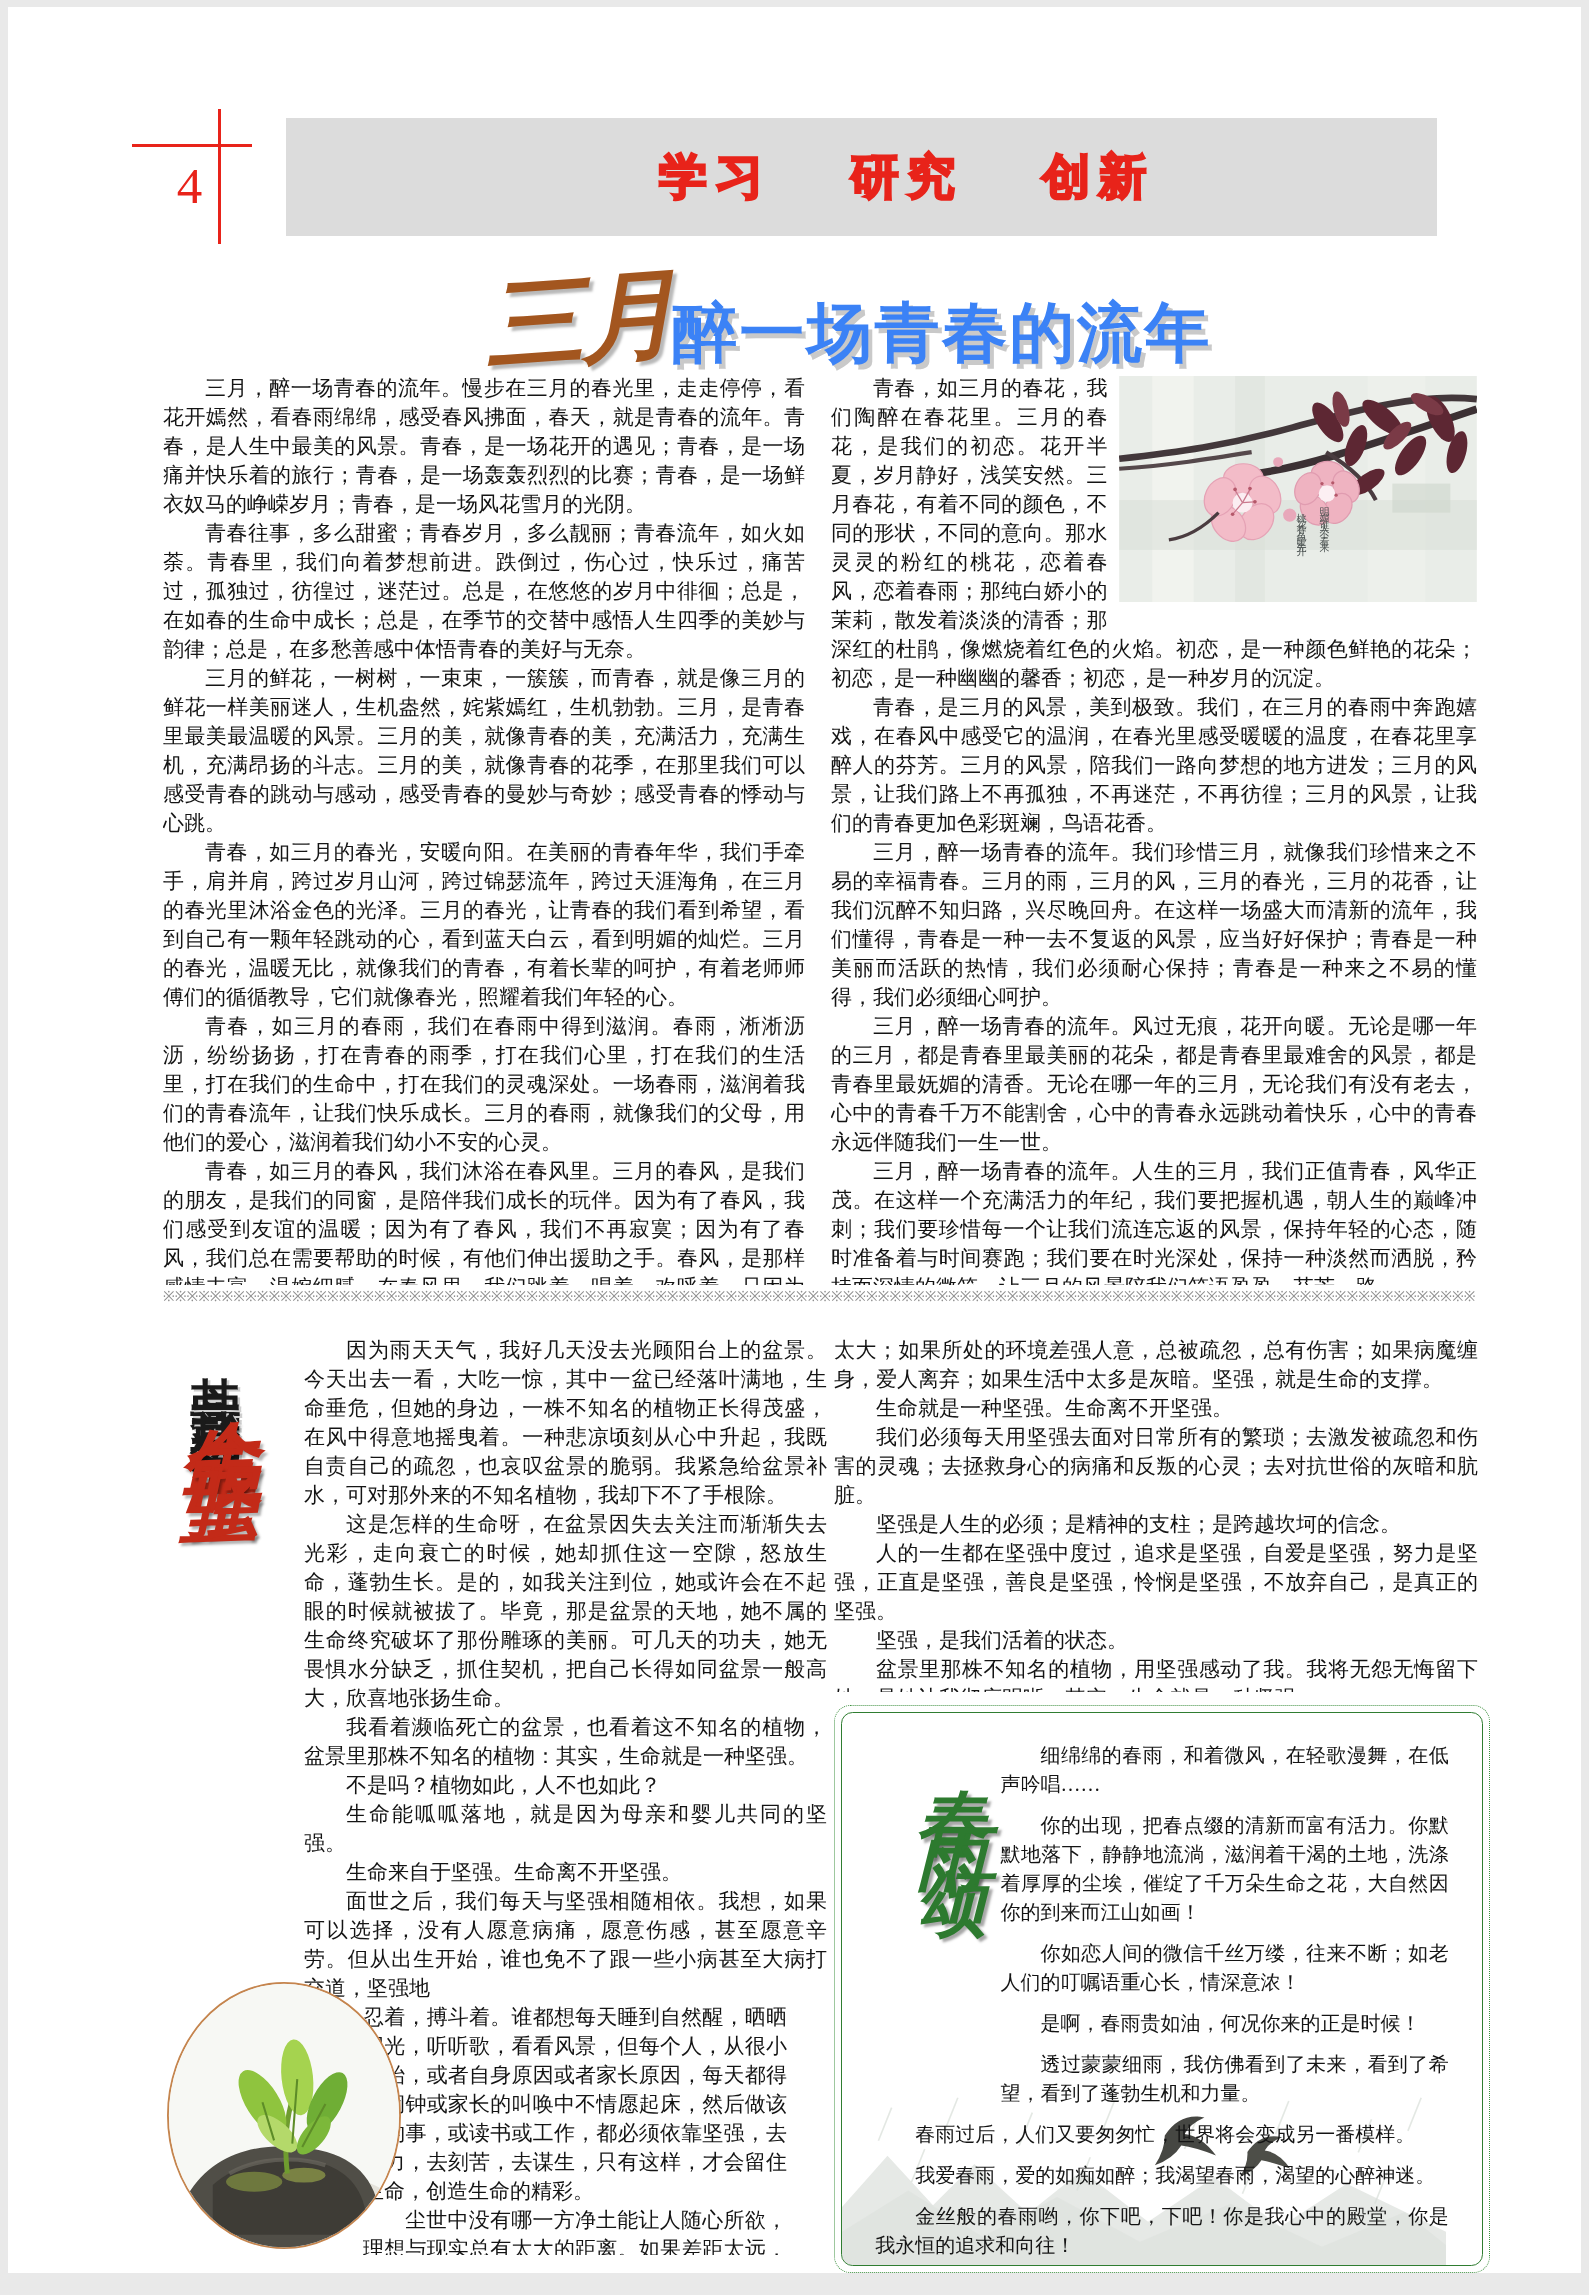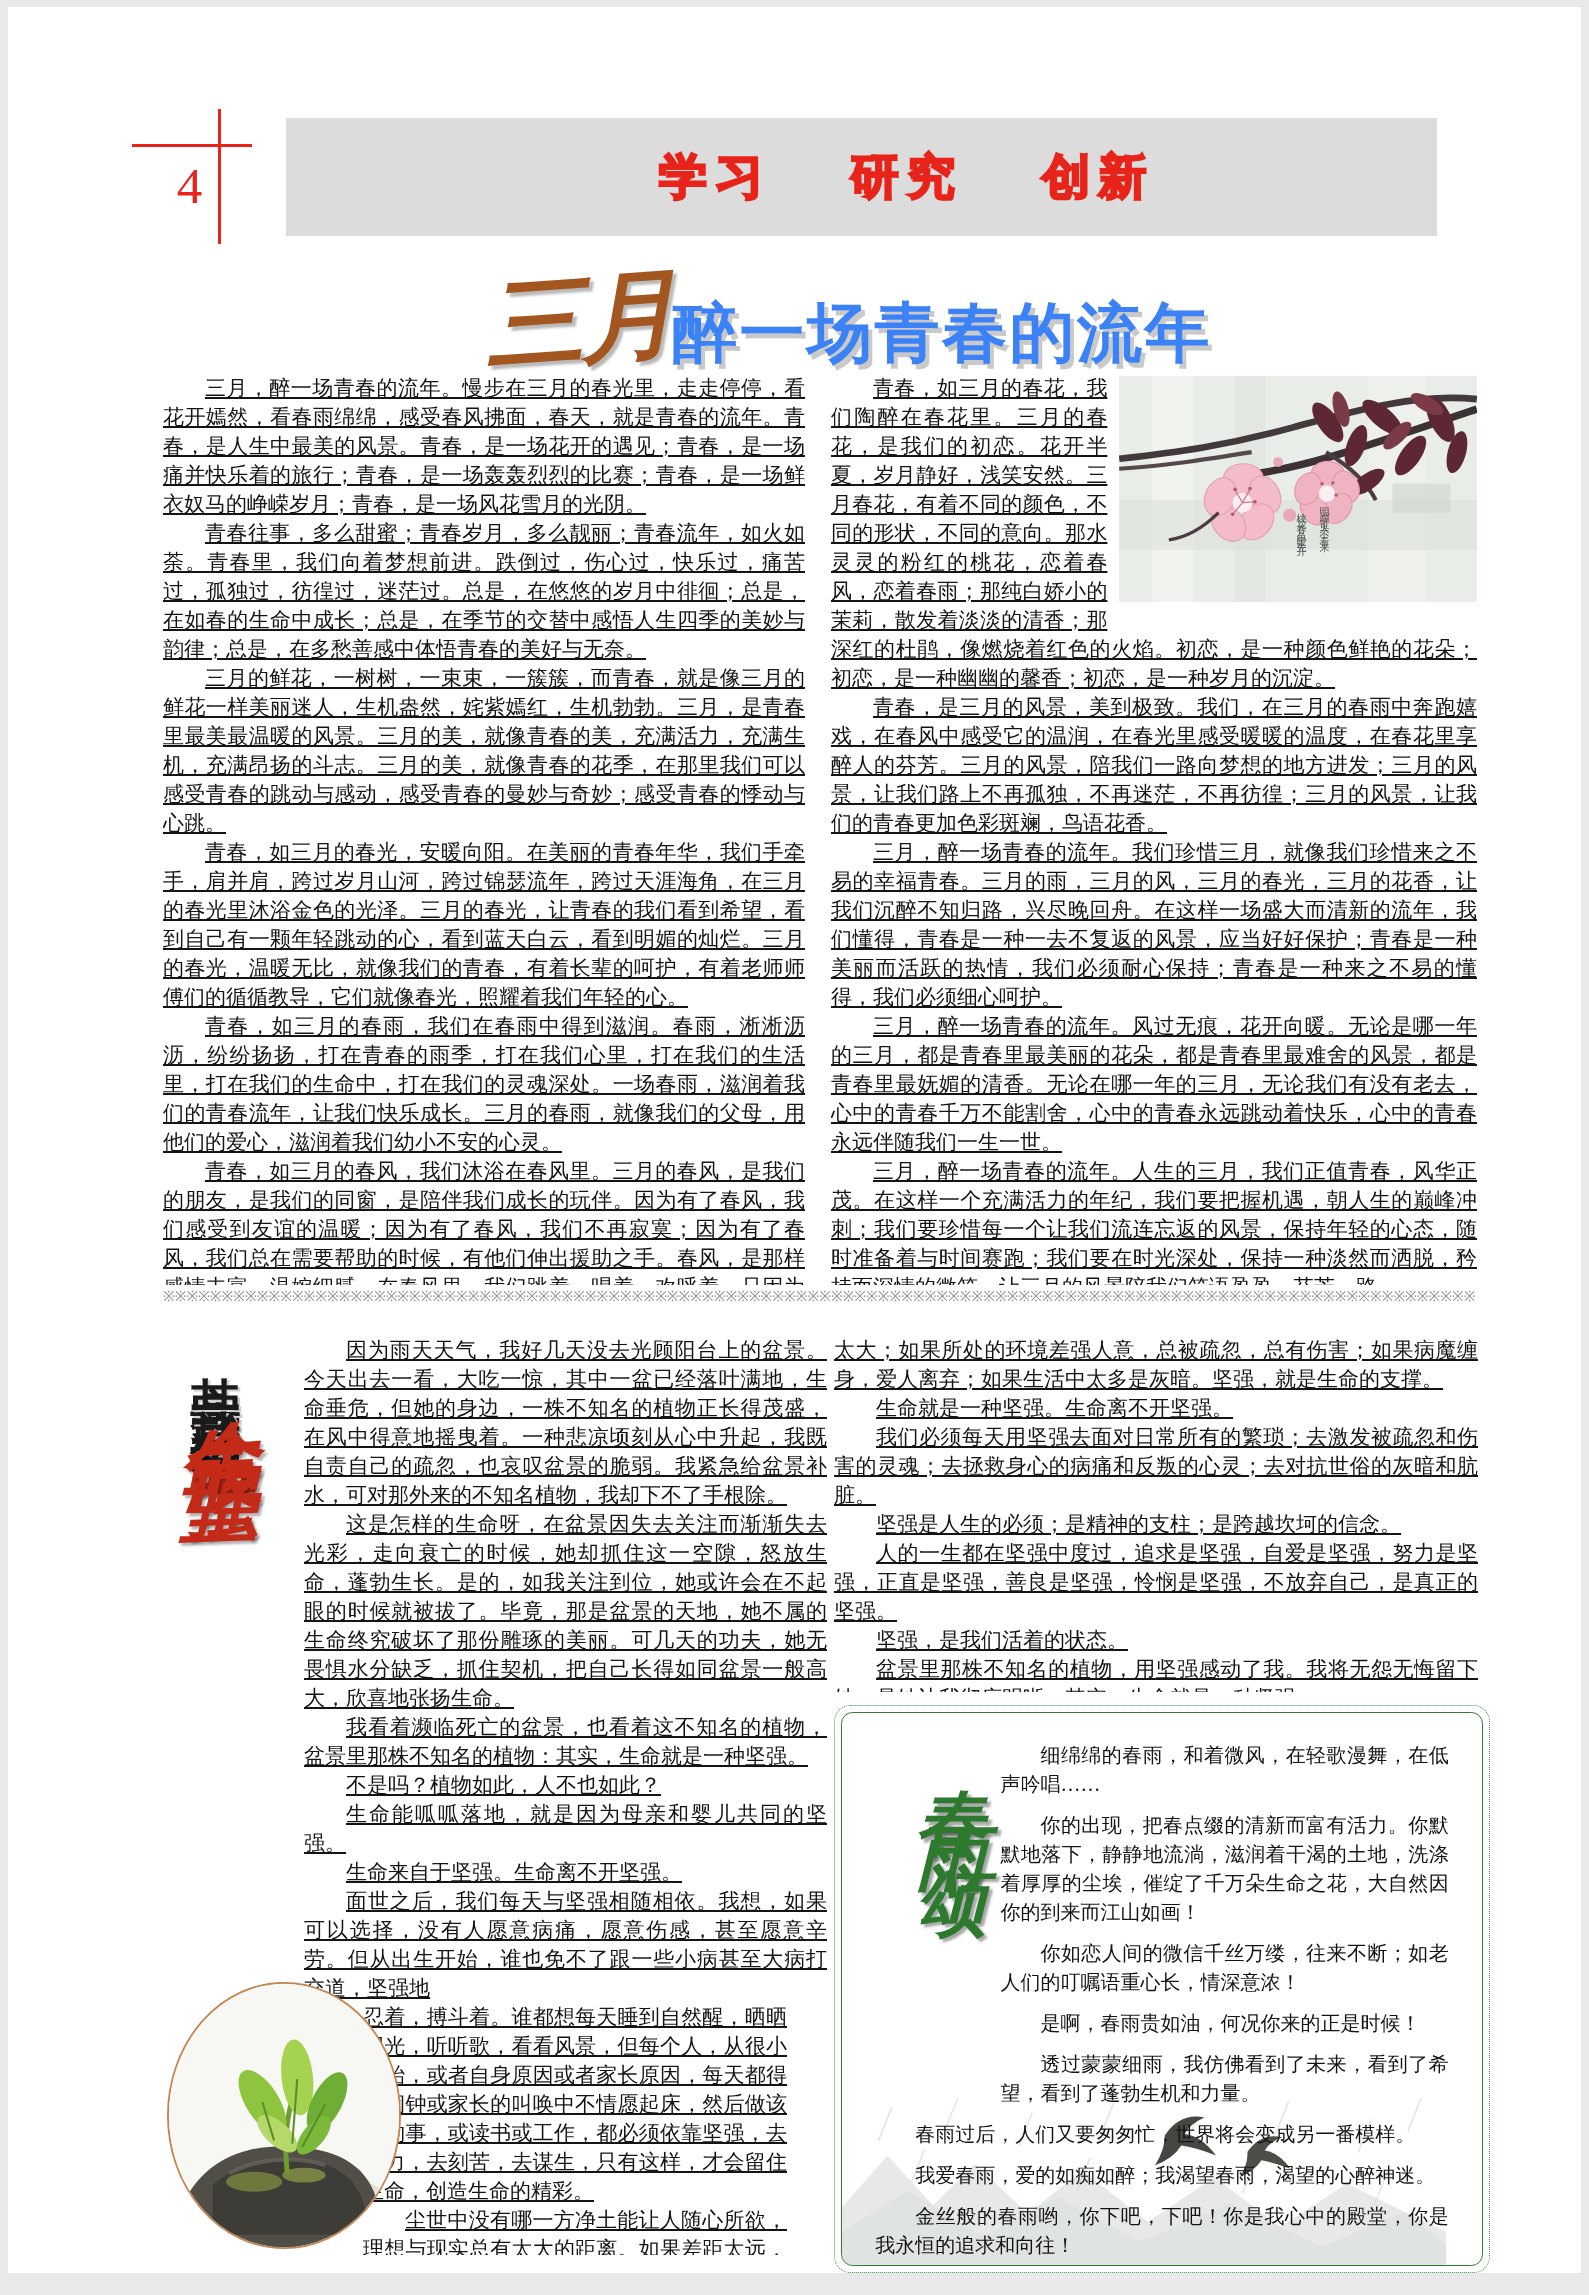--- a/index.html
+++ b/index.html
@@ -31,21 +31,21 @@
 
   
   .title-callig{position:absolute;left:485px;top:270px;font-size:98px;line-height:1;
     color:#a3561f;font-weight:bold;font-style:italic;transform:rotate(-4deg);
     text-shadow:3.3px 4.1px 2.5px rgba(0,0,0,.28);font-family:"DejaVu Serif",serif;letter-spacing:-3.3px;}
   .title-black{position:absolute;left:672px;top:300px;font-size:65px;line-height:1;font-weight:900;
     color:#3b82f6;font-family:"Liberation Sans",sans-serif;letter-spacing:2.5px;
     text-shadow:4.1px 5px 0 #c9c9c9;}
 
   
-  .col{position:absolute;font-size:21px;line-height:29px;text-align:justify;color:#141414;text-decoration:underline;}
+  .col{position:absolute;font-size:21px;line-height:29px;text-align:justify;color:#141414;}
   .col p{margin:0;}
   .para{text-indent:2em;}
   .para-cont{text-indent:0;}
   .a1-left{left:163px;top:374px;width:642px;height:911px;overflow:hidden;}
   .a1-right{left:831px;top:374px;width:646px;height:911px;overflow:hidden;}
 
   .blossom-wrap{float:right;width:358px;height:226px;margin:1.7px 0 8.3px 11.6px;position:relative;}
   .blossom-cap{position:absolute;writing-mode:vertical-rl;text-orientation:upright;
     font-size:10px;color:#49504f;letter-spacing:5.8px;line-height:1;}
   .cap-right{left:200px;top:123px;}

